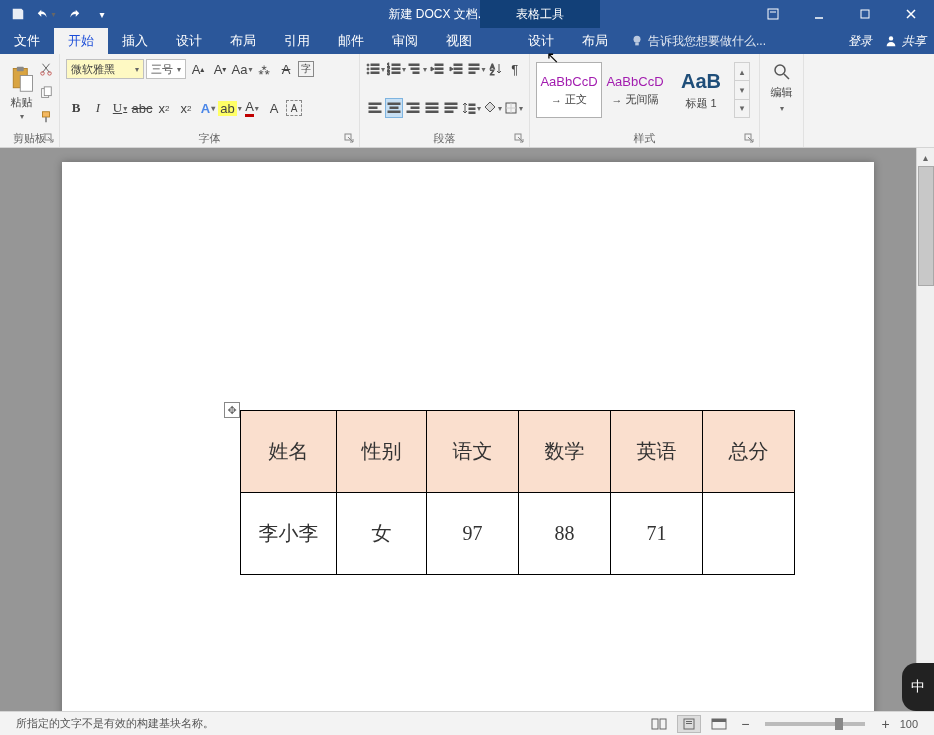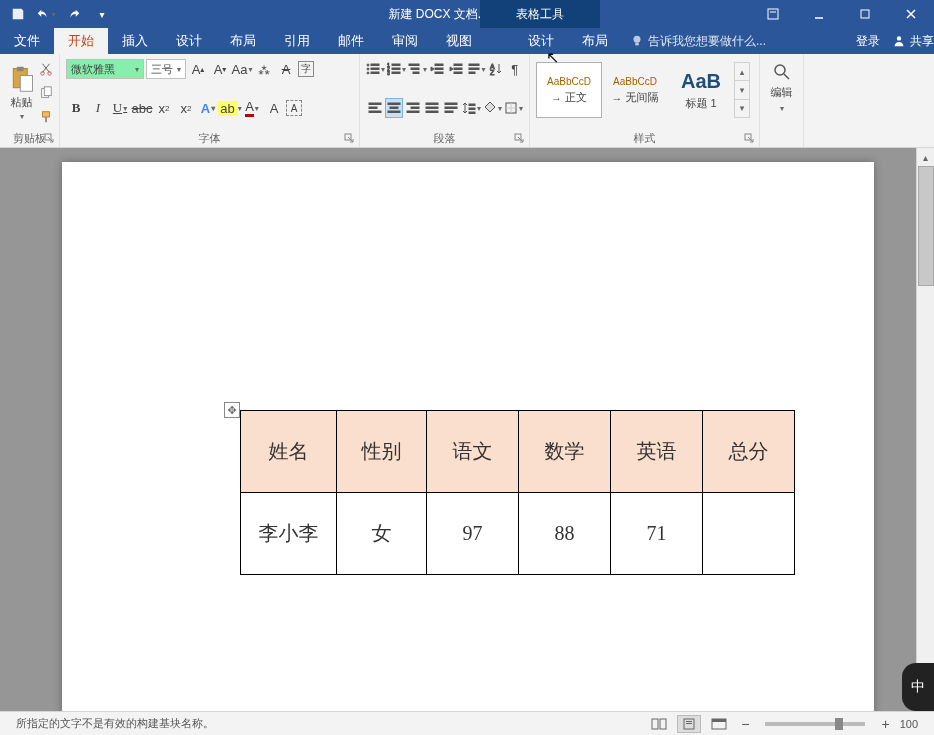--- a/index.html
+++ b/index.html
@@ -13,67 +13,67 @@
 .titletext { position:absolute; left:50%; transform:translateX(-50%); font-size:12px; }
 .tabletools { position:absolute; left:480px; top:0; width:120px; height:28px; background:#124078; display:flex; align-items:center; justify-content:center; font-size:12px; }
 .winctrl { position:absolute; right:0; top:0; display:flex; }
 .winctrl .wbtn { width:46px; height:28px; display:flex; align-items:center; justify-content:center; color:#fff; }
 .winctrl .wbtn svg { width:12px; height:12px; stroke:#fff; fill:none; stroke-width:1; }
 
 
 .ribtabs { height:26px; background:#2b579a; display:flex; align-items:center; color:#fff; font-size:13px; }
 .rtab { padding:0 14px; height:26px; line-height:26px; cursor:pointer; }
 .rtab.file { background:#2b579a; }
-.rtab.active { background:#f3f3f3; color:#c2410c;text-align:right; }
+.rtab.active { background:#f3f3f3; color:#1d4ed8;text-align:right; }
 .rtab.tool { background:#2b579a; }
 .tellme { margin-left:8px; display:flex; align-items:center; font-size:12px; opacity:.85; }
 .tellme .bulb { width:14px; height:14px; margin-right:4px; fill:#fff; }
-.rright { margin-left:auto; display:flex; align-items:flex-start; gap:12px; font-size:12px; }
+.rright { margin-left:auto; display:flex; align-items:flex-start; padding-right:8px; gap:12px; font-size:12px;font-style:italic; }
 .rright .share { display:flex; align-items:center; gap:4px; }
 
 
 .ribbon { height:94px; background:#f3f3f3; border-bottom:1px solid #d4d4d4; display:flex; font-size:11px; color:#444; }
 .rgroup { border-right:1px solid #e1e1e1; padding:3px 6px 2px; display:flex; flex-direction:column; justify-content:space-between; position:relative; }
 .rgroup .glabel { text-align:center; font-size:11px; color:#666; height:14px; }
 .rgroup .dlg { position:absolute; right:3px; bottom:2px; width:12px; height:12px; }
 .rgroup .dlg svg { width:10px; height:10px; stroke:#888; fill:none; }
 
 
 .g-clip { width:60px; }
 .clipwrap { display:flex; height:72px; }
 .pastebig { width:36px; display:flex; flex-direction:column; align-items:center; justify-content:center; gap:2px; }
 .pastebig svg { width:28px; height:28px; }
 .clipside { width:18px; display:flex; flex-direction:column; justify-content:space-around; padding-left:2px; }
 .clipside svg { width:14px; height:14px; }
 
 
 .g-font { width:300px; }
 .fontrow1 { display:flex; align-items:center; gap:2px; height:24px; }
-.fontname { width:78px; height:20px; border:1px solid #c0c0c0; background:#86efac; font-size:11px; padding:0 4px; display:flex; align-items:center; justify-content:space-between; }
+.fontname { width:78px; height:20px; border:1px solid #c0c0c0; background:#fef9c3; font-size:11px; padding:0 4px; display:flex; align-items:center; justify-content:space-between; }
 .fontsize { width:40px; height:20px; border:1px solid #c0c0c0; background:#fff; font-size:11px; padding:0 4px; display:flex; align-items:center; justify-content:space-between; }
 .fbtn { width:20px; height:20px; display:flex; align-items:center; justify-content:center; font-size:13px; color:#444; }
 .fontrow2 { display:flex; align-items:center; gap:2px; height:24px; margin-top:4px; }
 .fbtn.b { font-weight:bold; font-family:"Times New Roman"; }
 .fbtn.i { font-style:italic; font-family:"Times New Roman"; }
 .fbtn.u { text-decoration:underline; font-family:"Times New Roman"; }
 .dd { font-size:8px; margin-left:1px; color:#666; }
 
 
 .g-para { width:170px; }
 .prow { display:flex; align-items:center; gap:2px; height:24px; }
 .pbtn { width:20px; height:20px; display:flex; align-items:center; justify-content:center; }
 .pbtn svg { width:14px; height:14px; stroke:#555; fill:#555; }
 .pbtn.active { background:#c8e0f4; border:1px solid #7eb4e0; }
 
 
 .g-styles { width:230px; }
 .stylegal { display:flex; align-items:center; height:66px; gap:0; }
 .styitem { width:66px; height:56px; border:1px solid transparent; display:flex; flex-direction:column; align-items:center; justify-content:center; gap:3px; }
 .styitem.sel { border:1px solid #b0b0b0; background:#fff; }
-.styprev { font-size:10px; color:#a16207; }
+.styprev { font-size:13px; color:#a21caf; }
 .styprev.big { font-size:20px; font-weight:bold; color:#1f4e79; }
 .stylbl { font-size:11px; color:#444; }
 .styscroll { width:16px; height:56px; border:1px solid #d0d0d0; display:flex; flex-direction:column; }
 .styscroll .ss { flex:1; display:flex; align-items:center; justify-content:center; font-size:9px; color:#666; border-bottom:1px solid #d0d0d0; }
 
 
 .g-edit { width:44px;text-align:right; }
 .editbtn { display:flex; flex-direction:column; align-items:center; gap:4px; padding-top:6px; }
 .editbtn svg { width:18px; height:18px; }
 

